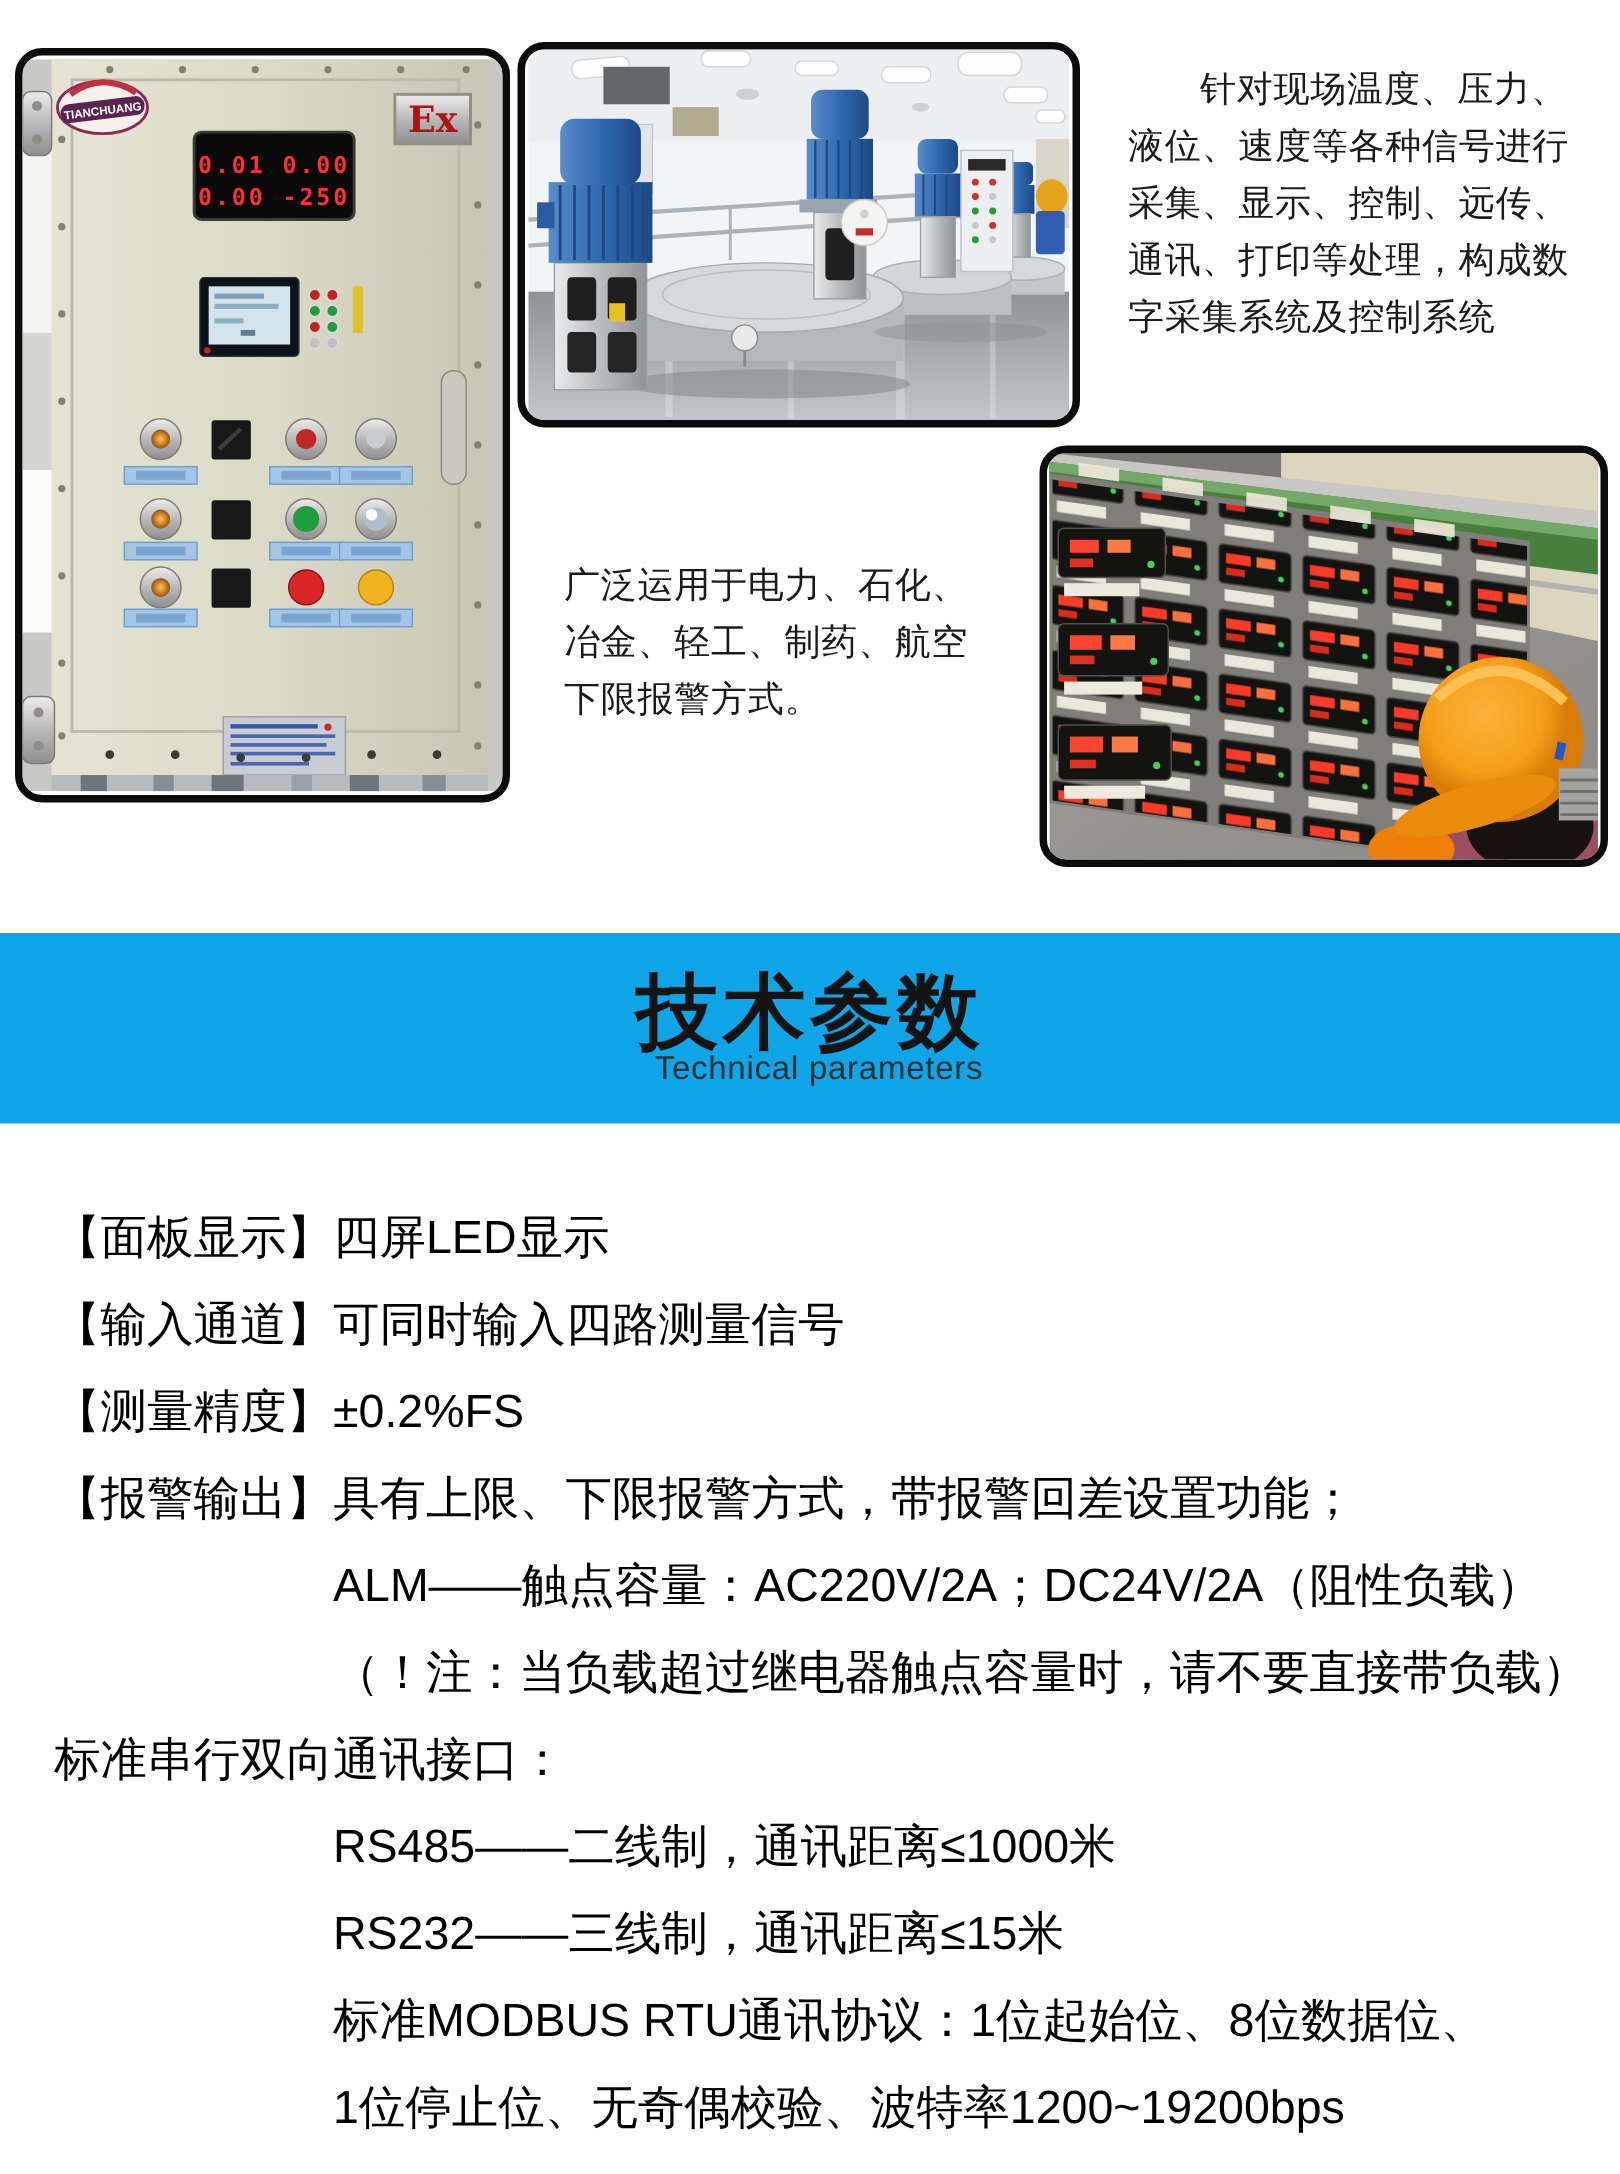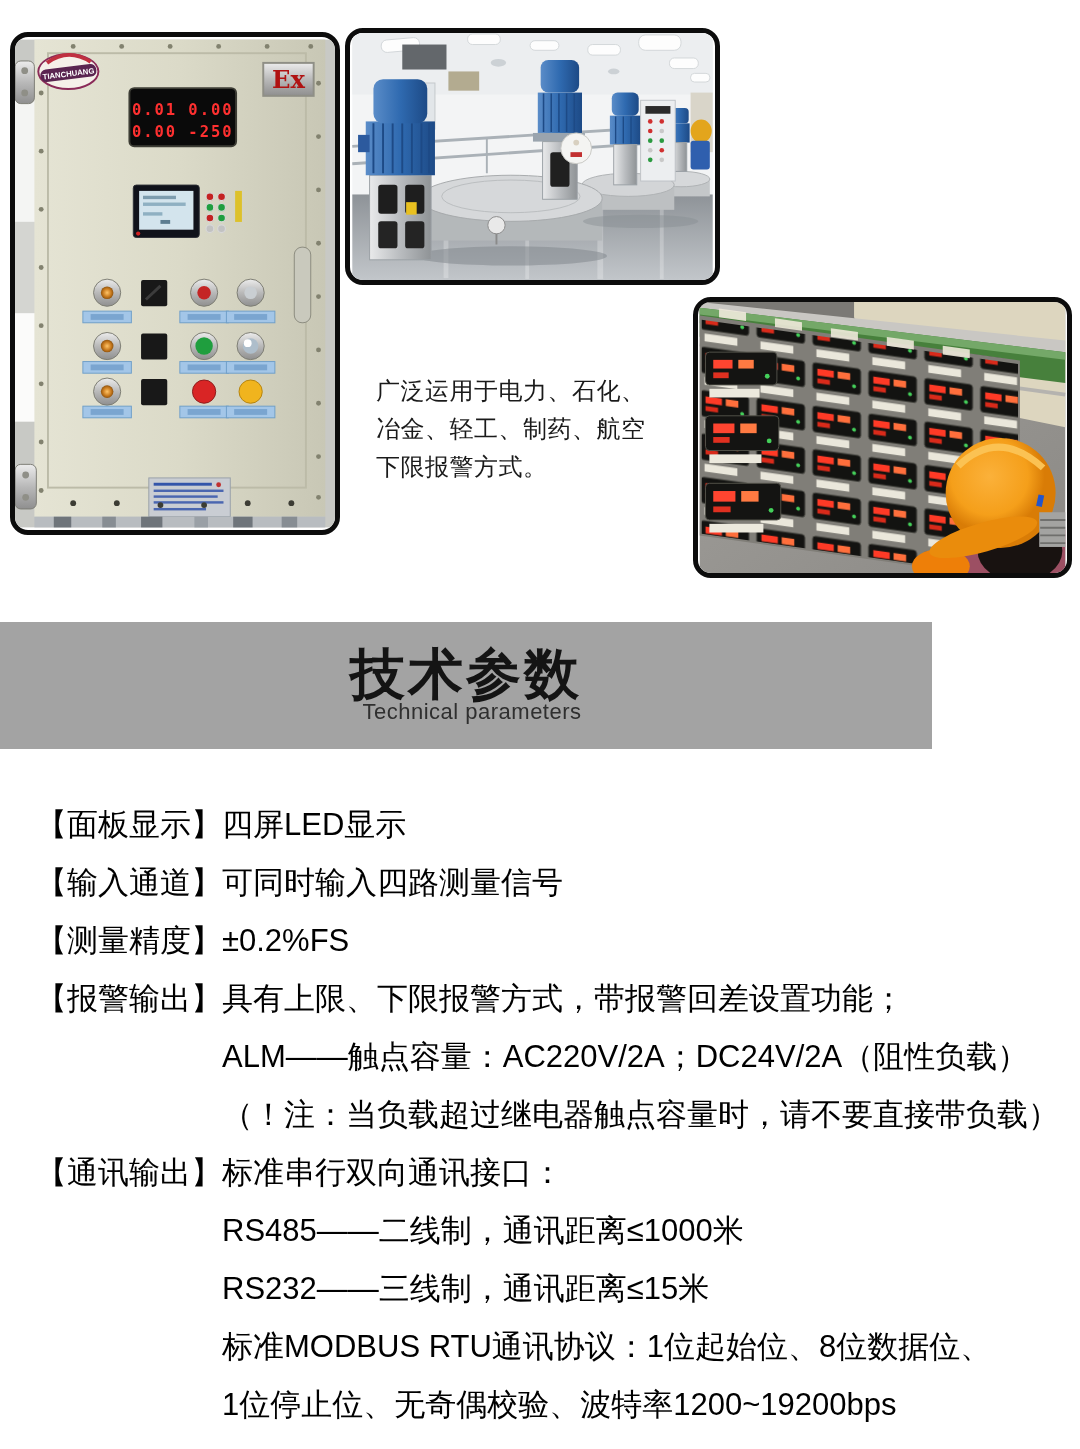--- a/index.html
+++ b/index.html
@@ -11,21 +11,21 @@
   .photo svg{display:block;width:100%;height:100%;}
   .photo-left{left:10px;top:32px;width:330px;height:503px;}
   .photo-mid{left:345px;top:28px;width:375px;height:257px;}
   .photo-right{left:693px;top:297px;width:379px;height:281px;}
   
   .para{position:absolute;font-size:24px;line-height:38px;color:#1a1a1a;letter-spacing:.5px;}
   .intro{left:752px;top:41px;width:300px;}
   .intro .l0{padding-left:48px;}
   .apps{left:376px;top:354px;width:300px;margin-top:18px;}
   
-  .banner{position:absolute;left:0;top:622px;width:932px;height:127px;background:#a3a3a3;
+  .banner{position:absolute;left:0;top:622px;width:1080px;height:127px;background:#0ea5e9;
           display:flex;flex-direction:column;align-items:center;justify-content:center;}
   .banner h1{margin:0;font-size:55px;font-weight:700;letter-spacing:3px;color:#141414;line-height:1.05;}
   .banner .sub{font-size:22px;color:#2f2f2f;margin-top:-4px;letter-spacing:.5px;margin-left:12px;}
   
   .specs{position:absolute;left:36px;top:796px;right:28px;}
   .spec-line{display:flex;align-items:center;height:58px;font-size:31px;font-weight:500;color:#000000;white-space:nowrap;}
   .spec-label{flex:0 0 auto;min-width:186px;}
   
   .ledtxt{font-family:"DejaVu Sans Mono",monospace;font-weight:bold;fill:#ff3030;letter-spacing:2px;}
 </style>
@@ -361,20 +361,27 @@
         <circle cx="310" cy="122" r="2.4" fill="#c8c8c8"></circle>
           <circle cx="322" cy="122" r="2.4" fill="#d03030"></circle>
         <circle cx="310" cy="132" r="2.4" fill="#2a9a40"></circle>
           <circle cx="322" cy="132" r="2.4" fill="#c8c8c8"></circle>
       </g>
       <ellipse cx="363" cy="102" rx="11" ry="12" fill="#e3a51c"></ellipse>
       <rect x="352" y="112" width="20" height="30" rx="3" fill="#2f5fae"></rect>
     </svg>
   </figure>
 
+  <div class="para intro">
+    <div class="l0">针对现场温度、压力、</div>
+    <div>液位、速度等各种信号进行</div>
+    <div>采集、显示、控制、远传、</div>
+    <div>通讯、打印等处理，构成数</div>
+    <div>字采集系统及控制系统</div>
+  </div>
 
   <div class="para apps">
     <div>广泛运用于电力、石化、</div>
     <div>冶金、轻工、制药、航空</div>
     <div>下限报警方式。</div>
   </div>
 
   <figure class="photo photo-right">
     <svg viewBox="0 0 379 281">
       <defs>
@@ -489,21 +496,20 @@
     </div>
     <div class="spec-line">
       <span class="spec-label"></span>
       <span class="spec-text">ALM——触点容量：AC220V/2A；DC24V/2A（阻性负载）</span>
     </div>
     <div class="spec-line">
       <span class="spec-label"></span>
       <span class="spec-text">（！注：当负载超过继电器触点容量时，请不要直接带负载）</span>
     </div>
     <div class="spec-line">
-      <span class="spec-label">【通讯输出】</span>
       <span class="spec-text">标准串行双向通讯接口：</span>
     </div>
     <div class="spec-line">
       <span class="spec-label"></span>
       <span class="spec-text">RS485——二线制，通讯距离≤1000米</span>
     </div>
     <div class="spec-line">
       <span class="spec-label"></span>
       <span class="spec-text">RS232——三线制，通讯距离≤15米</span>
     </div>

